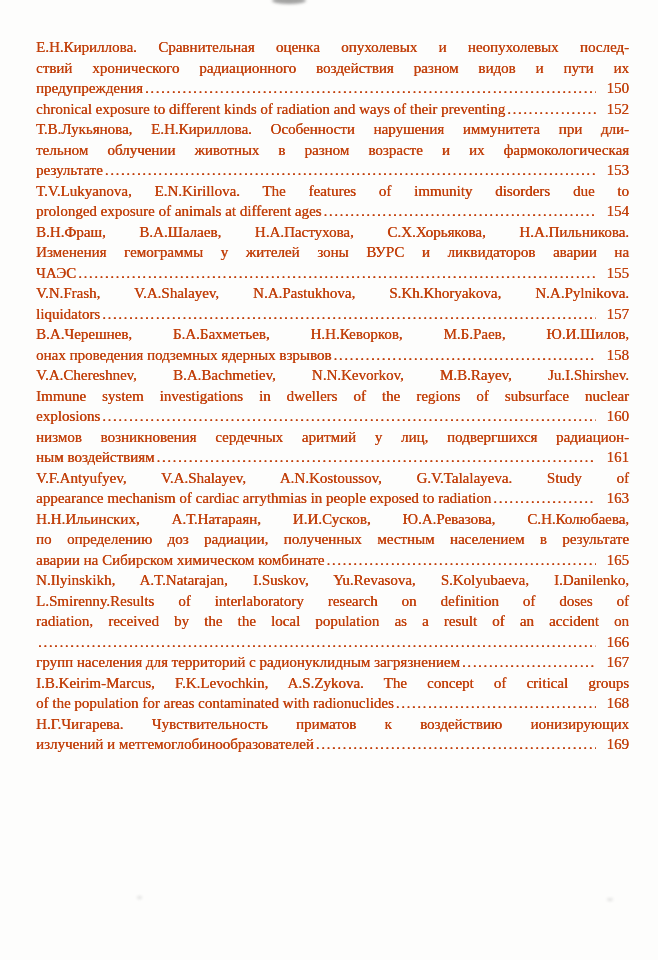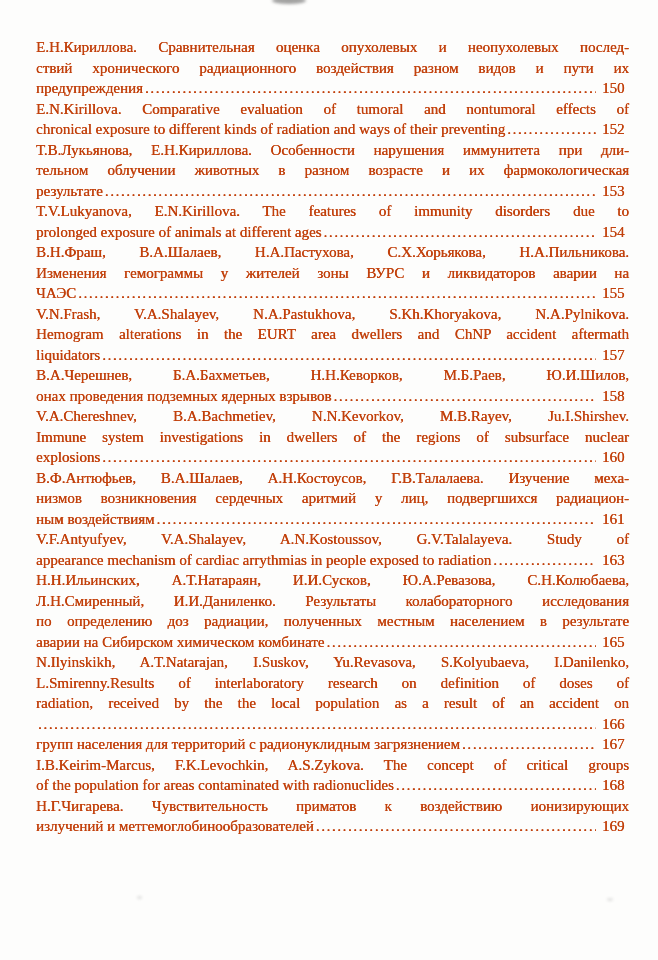--- a/index.html
+++ b/index.html
@@ -41,21 +41,21 @@
     flex: 1 1 0;
     min-width: 4px;
     overflow: hidden;
     white-space: nowrap;
     letter-spacing: 1.6px;
     margin-left: 2px;
   }
   .num {
     flex: none;
     min-width: 27px;
-    text-align: left;
+    text-align: right;
     padding-left: 6px;
   }
   .artifact {
     position: absolute;
     background: rgba(50, 50, 50, 0.45);
     border-radius: 50%;
     filter: blur(1.5px);
   }
   .artifact.a1 { left: 272px; top: -3px; width: 34px; height: 7px; }
   .artifact.a2 { left: 137px; top: 896px; width: 5px; height: 3px; opacity: .35; }
@@ -72,21 +72,20 @@
       <div class="entry">
         <div class="line fill">Е.Н.Кириллова. Сравнительная оценка опухолевых и неопухолевых послед-</div>
         <div class="line fill">ствий хронического радиационного воздействия разном видов и пути их</div>
         <div class="line last">
           <span class="t">предупреждения</span>
           <span class="dots">............................................................................................................................................................................................................................................................................................................</span>
           <span class="num">150</span>
         </div>
       </div>
       <div class="entry">
-        <div class="line fill">E.N.Kirillova. Comparative evaluation of tumoral and nontumoral effects of</div>
         <div class="line last">
           <span class="t">chronical exposure to different kinds of radiation and ways of their preventing</span>
           <span class="dots">............................................................................................................................................................................................................................................................................................................</span>
           <span class="num">152</span>
         </div>
       </div>
       <div class="entry">
         <div class="line fill">Т.В.Лукьянова, Е.Н.Кириллова. Особенности нарушения иммунитета при дли-</div>
         <div class="line fill">тельном облучении животных в разном возрасте и их фармокологическая</div>
         <div class="line last">
@@ -107,21 +106,20 @@
         <div class="line fill">В.Н.Фраш, В.А.Шалаев, Н.А.Пастухова, С.Х.Хорьякова, Н.А.Пильникова.</div>
         <div class="line fill">Изменения гемограммы у жителей зоны ВУРС и ликвидаторов аварии на</div>
         <div class="line last">
           <span class="t">ЧАЭС</span>
           <span class="dots">............................................................................................................................................................................................................................................................................................................</span>
           <span class="num">155</span>
         </div>
       </div>
       <div class="entry">
         <div class="line fill">V.N.Frash, V.A.Shalayev, N.A.Pastukhova, S.Kh.Khoryakova, N.A.Pylnikova.</div>
-        <div class="line fill">Hemogram alterations in the EURT area dwellers and ChNP accident aftermath</div>
         <div class="line last">
           <span class="t">liquidators</span>
           <span class="dots">............................................................................................................................................................................................................................................................................................................</span>
           <span class="num">157</span>
         </div>
       </div>
       <div class="entry">
         <div class="line fill">В.А.Черешнев, Б.А.Бахметьев, Н.Н.Кеворков, М.Б.Раев, Ю.И.Шилов,</div>
         <div class="line last">
           <span class="t">онах проведения подземных ядерных взрывов</span>
@@ -132,39 +130,37 @@
       <div class="entry">
         <div class="line fill">V.A.Chereshnev, B.A.Bachmetiev, N.N.Kevorkov, M.B.Rayev, Ju.I.Shirshev.</div>
         <div class="line fill">Immune system investigations in dwellers of the regions of subsurface nuclear</div>
         <div class="line last">
           <span class="t">explosions</span>
           <span class="dots">............................................................................................................................................................................................................................................................................................................</span>
           <span class="num">160</span>
         </div>
       </div>
       <div class="entry">
-        <div class="line fill">В.Ф.Антюфьев, В.А.Шалаев, А.Н.Костоусов, Г.В.Талалаева. Изучение меха-</div>
         <div class="line fill">низмов возникновения сердечных аритмий у лиц, подвергшихся радиацион-</div>
         <div class="line last">
           <span class="t">ным воздействиям</span>
           <span class="dots">............................................................................................................................................................................................................................................................................................................</span>
           <span class="num">161</span>
         </div>
       </div>
       <div class="entry">
         <div class="line fill">V.F.Antyufyev, V.A.Shalayev, A.N.Kostoussov, G.V.Talalayeva. Study of</div>
         <div class="line last">
           <span class="t">appearance mechanism of cardiac arrythmias in people exposed to radiation</span>
           <span class="dots">............................................................................................................................................................................................................................................................................................................</span>
           <span class="num">163</span>
         </div>
       </div>
       <div class="entry">
         <div class="line fill">Н.Н.Ильинских, А.Т.Натараян, И.И.Сусков, Ю.А.Ревазова, С.Н.Колюбаева,</div>
-        <div class="line fill">Л.Н.Смиренный, И.И.Даниленко. Результаты колабораторного исследования</div>
         <div class="line fill">по определению доз радиации, полученных местным населением в результате</div>
         <div class="line last">
           <span class="t">аварии на Сибирском химическом комбинате</span>
           <span class="dots">............................................................................................................................................................................................................................................................................................................</span>
           <span class="num">165</span>
         </div>
       </div>
       <div class="entry">
         <div class="line fill">N.Ilyinskikh, A.T.Natarajan, I.Suskov, Yu.Revasova, S.Kolyubaeva, I.Danilenko,</div>
         <div class="line fill">L.Smirenny.Results of interlaboratory research on definition of doses of</div>

